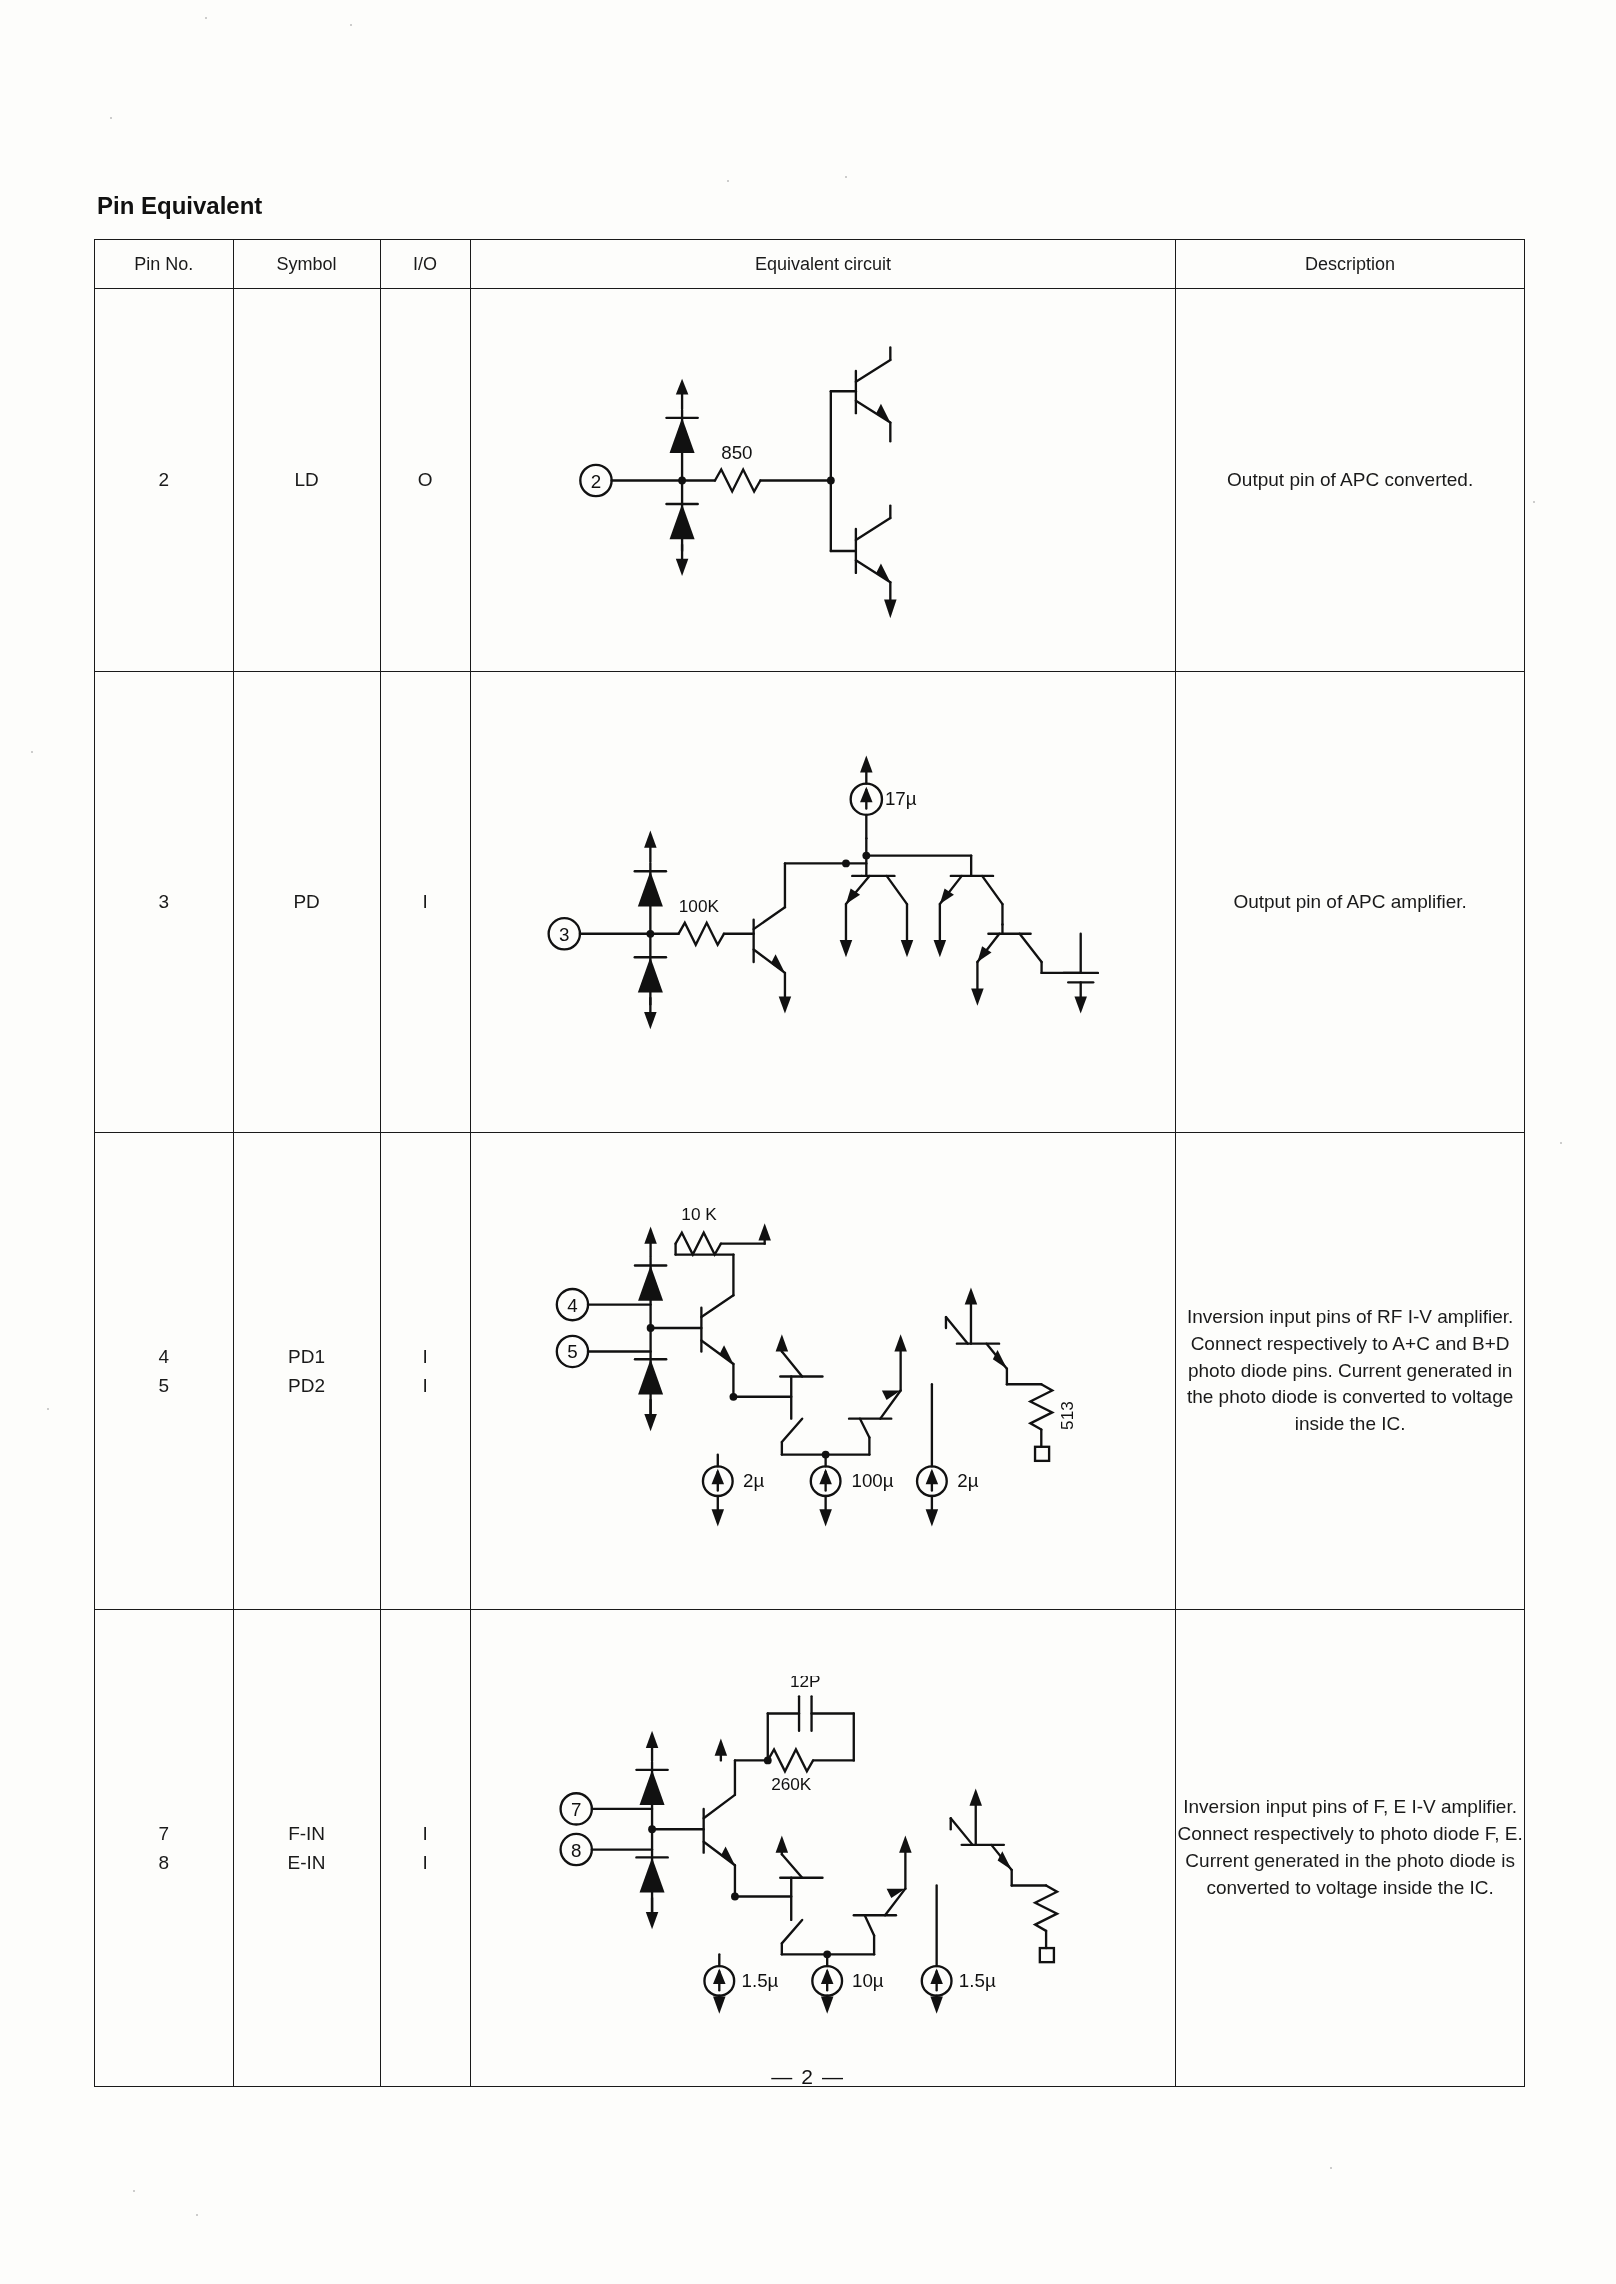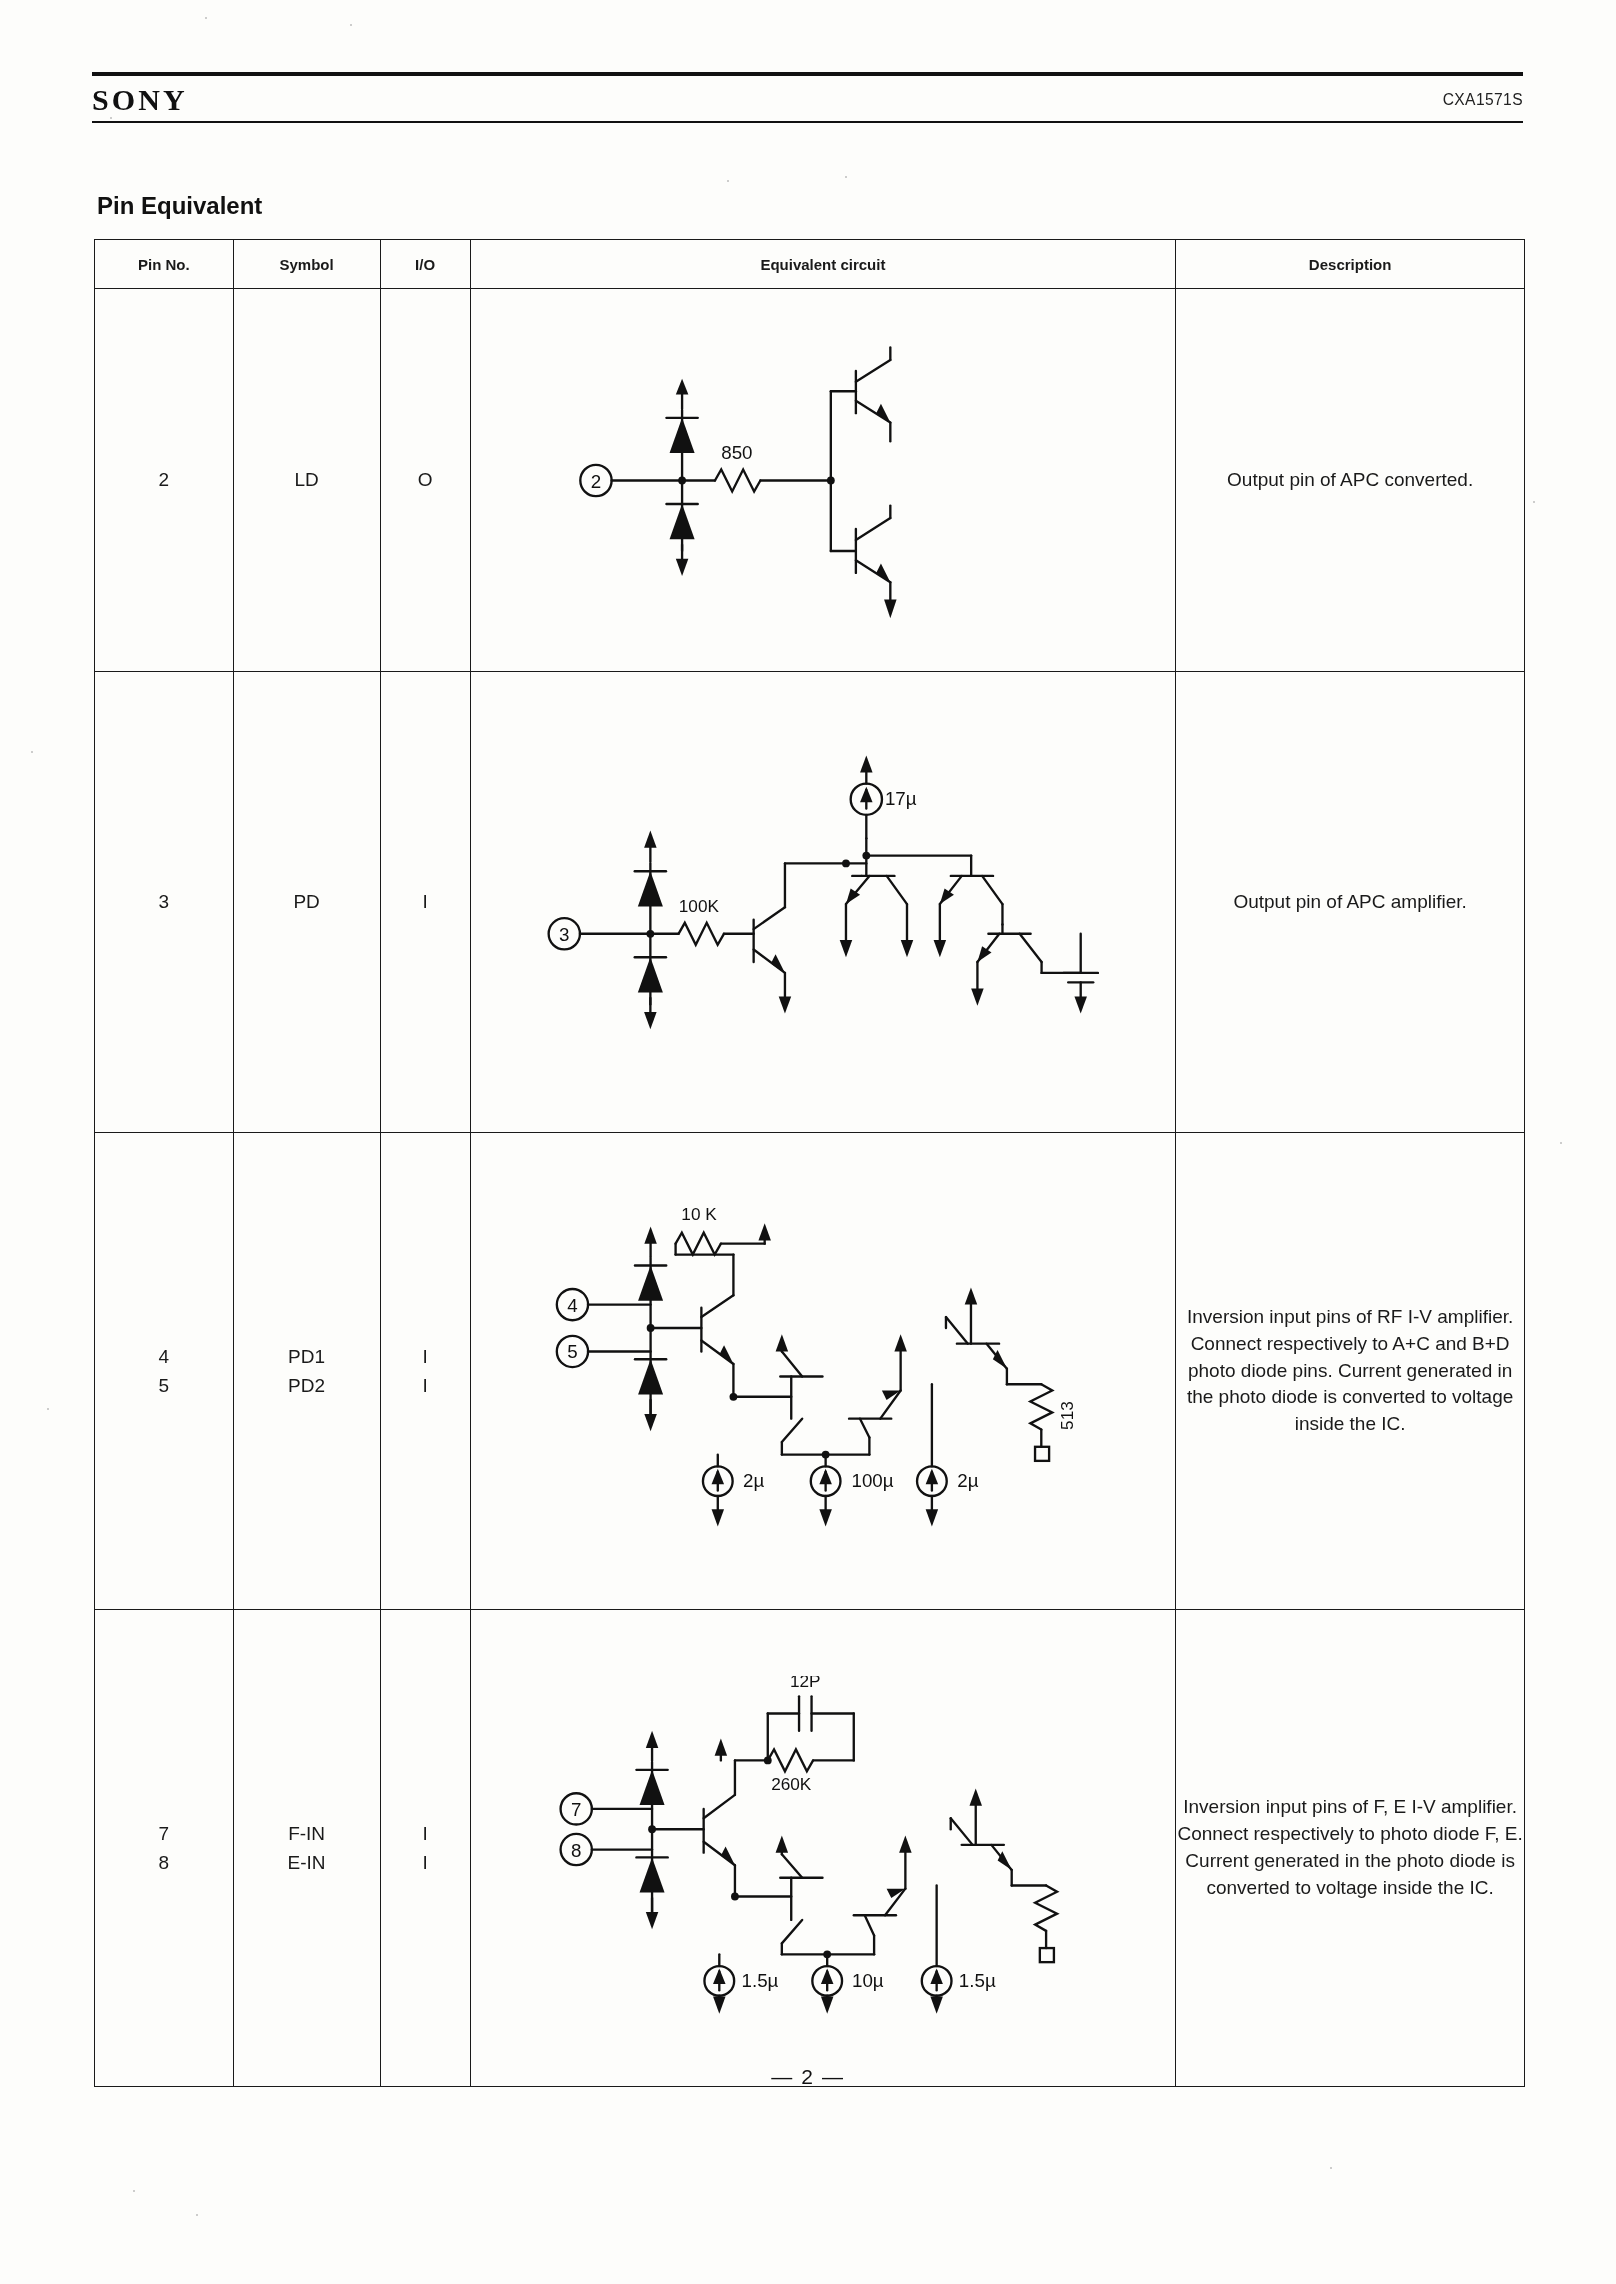--- a/index.html
+++ b/index.html
@@ -90,22 +90,21 @@
     border: 1.6px solid #1a1a1a;
     padding: 0;
     vertical-align: middle;
     text-align: center;
     font-size: 19px;
     font-weight: normal;
     color: #1a1a1a;
   }
   .tbl thead th {
     height: 48px;
-    font-size: 15px;
-    font-weight: bold;
+    font-size: 18px;
   }
   .col-pin   { width: 133px; }
   .col-sym   { width: 141px; }
   .col-io    { width: 86px; }
   .col-eq    { width: 681px; }
   .col-desc  { width: 336px; }
 
   .cell-multiline {
     line-height: 1.55;
   }
@@ -147,26 +146,20 @@
   <div class="speck" style="left:727px;top:180px;"></div>
   <div class="speck" style="left:845px;top:176px;"></div>
   <div class="speck" style="left:1533px;top:501px;"></div>
   <div class="speck" style="left:31px;top:751px;"></div>
   <div class="speck" style="left:1560px;top:1142px;"></div>
   <div class="speck" style="left:47px;top:1408px;"></div>
   <div class="speck" style="left:1330px;top:2167px;"></div>
   <div class="speck" style="left:196px;top:2214px;"></div>
   <div class="speck" style="left:133px;top:2190px;"></div>
 
-  <div class="header">
-    <div class="rule-top"></div>
-    <div class="brand">SONY</div>
-    <div class="partno">CXA1571S</div>
-    <div class="rule-bottom"></div>
-  </div>
 
   <div class="section-title">Pin Equivalent</div>
 
   <table class="tbl">
     <thead>
       <tr>
         <th class="col-pin">Pin No.</th>
         <th class="col-sym">Symbol</th>
         <th class="col-io">I/O</th>
         <th class="col-eq">Equivalent circuit</th>

